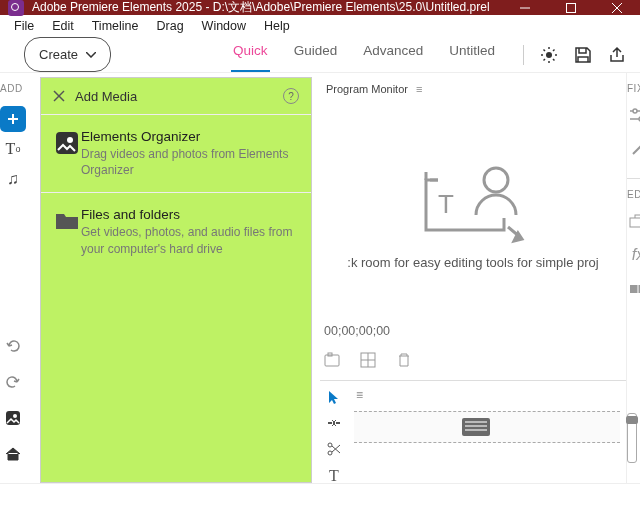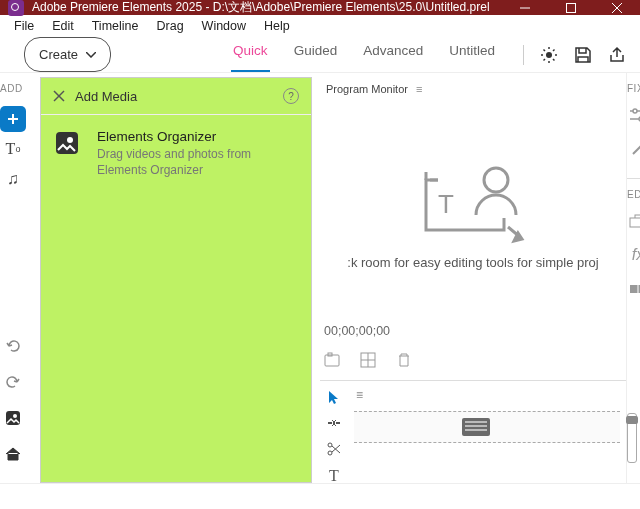--- a/index.html
+++ b/index.html
@@ -23,21 +23,21 @@
 .sep{width:1px;height:20px;background:#ccc}
 .main{display:flex;height:calc(509px - 31px - 22px - 36px - 10px)}
 .leftbar{width:40px;display:flex;flex-direction:column;align-items:flex-start;padding-top:10px;gap:4px}
 .leftbar .lbl{font-size:10px;color:#888;margin-bottom:8px;letter-spacing:0.5px}
 .lb-btn{width:26px;height:26px;border-radius:5px;display:flex;align-items:center;justify-content:center;cursor:pointer;color:#444;font-size:16px}
 .lb-btn.active{background:#0a7ac7;color:#fff}
 .lb-bottom{margin-top:auto;display:flex;flex-direction:column;align-items:center;gap:10px;padding-bottom:16px}
 .panel{width:272px;border:1px solid #ccc;margin-top:4px;background:#bef264;display:flex;flex-direction:column}
 .panel-hdr{height:36px;display:flex;align-items:center;padding:0 12px;gap:10px;font-size:13px}
 .panel-hdr .help{margin-left:auto;width:16px;height:16px;border:1px solid #888;border-radius:50%;display:flex;align-items:center;justify-content:center;font-size:10px;color:#666;cursor:pointer}
-.media-item{border-top:1px solid #eee;padding:14px 12px;display:flex;gap:16px;cursor:pointer}
+.media-item{border-top:1px solid #eee;padding:14px 12px;display:flex;gap:0;cursor:pointer}
 .media-item .micon{width:28px;height:28px;flex-shrink:0;display:flex;align-items:center;justify-content:center;color:#444}
 .media-item .t1{font-size:13.5px;color:#222;margin-bottom:2px}
 .media-item .t2{font-size:12px;color:#777;line-height:1.35}
 .center{flex:1;display:flex;flex-direction:column;padding:6px 0 0 8px}
 .pm-hdr{font-size:11px;color:#444;padding:4px 6px;display:flex;align-items:center;gap:8px}
 .pm-body{flex:1;display:flex;flex-direction:column;align-items:center;justify-content:center;color:#888}
 .pm-art{margin:8px 0 10px}
 .pm-text{font-size:13px;color:#555;text-align:center;padding:0 6px;white-space:nowrap;overflow:hidden}
 .tc{font-size:12.5px;color:#666;align-self:flex-start;padding:6px 4px}
 .pm-tools{display:flex;gap:20px;padding:8px 4px;color:#999}
@@ -182,20 +182,31 @@
             <rect x="2" y="2" width="22" height="22" rx="4" fill="#333"></rect>
             <circle cx="16" cy="10" r="3" fill="#fff"></circle>
             <path d="M4 20 l5-5 l4 4 l3-3 l5 5" fill="none" stroke="#fff" stroke-width="2"></path>
           </svg>
         </div>
       <div>
         <div class="t1">Elements Organizer</div>
         <div class="t2">Drag videos and photos from Elements Organizer</div>
       </div>
     </div>
+    <div class="media-item">
+      <div class="micon">
+          <svg width="24" height="20" viewBox="0 0 24 20">
+            <path d="M1 3 h8 l2 3 h12 v12 h-22 z" fill="#555"></path>
+          </svg>
+        </div>
+      <div>
+        <div class="t1">Files and folders</div>
+        <div class="t2">Get videos, photos, and audio files from your computer's hard drive</div>
+      </div>
+    </div>
   </div>
 
   <div class="center">
     <div class="pm-hdr">
       <span>Program Monitor</span>
       <span style="color:#888">≡</span>
     </div>
     <div class="pm-body">
       <svg class="pm-art" width="130" height="90" viewBox="0 0 130 90">
         <g fill="none" stroke="#999" stroke-width="3">

